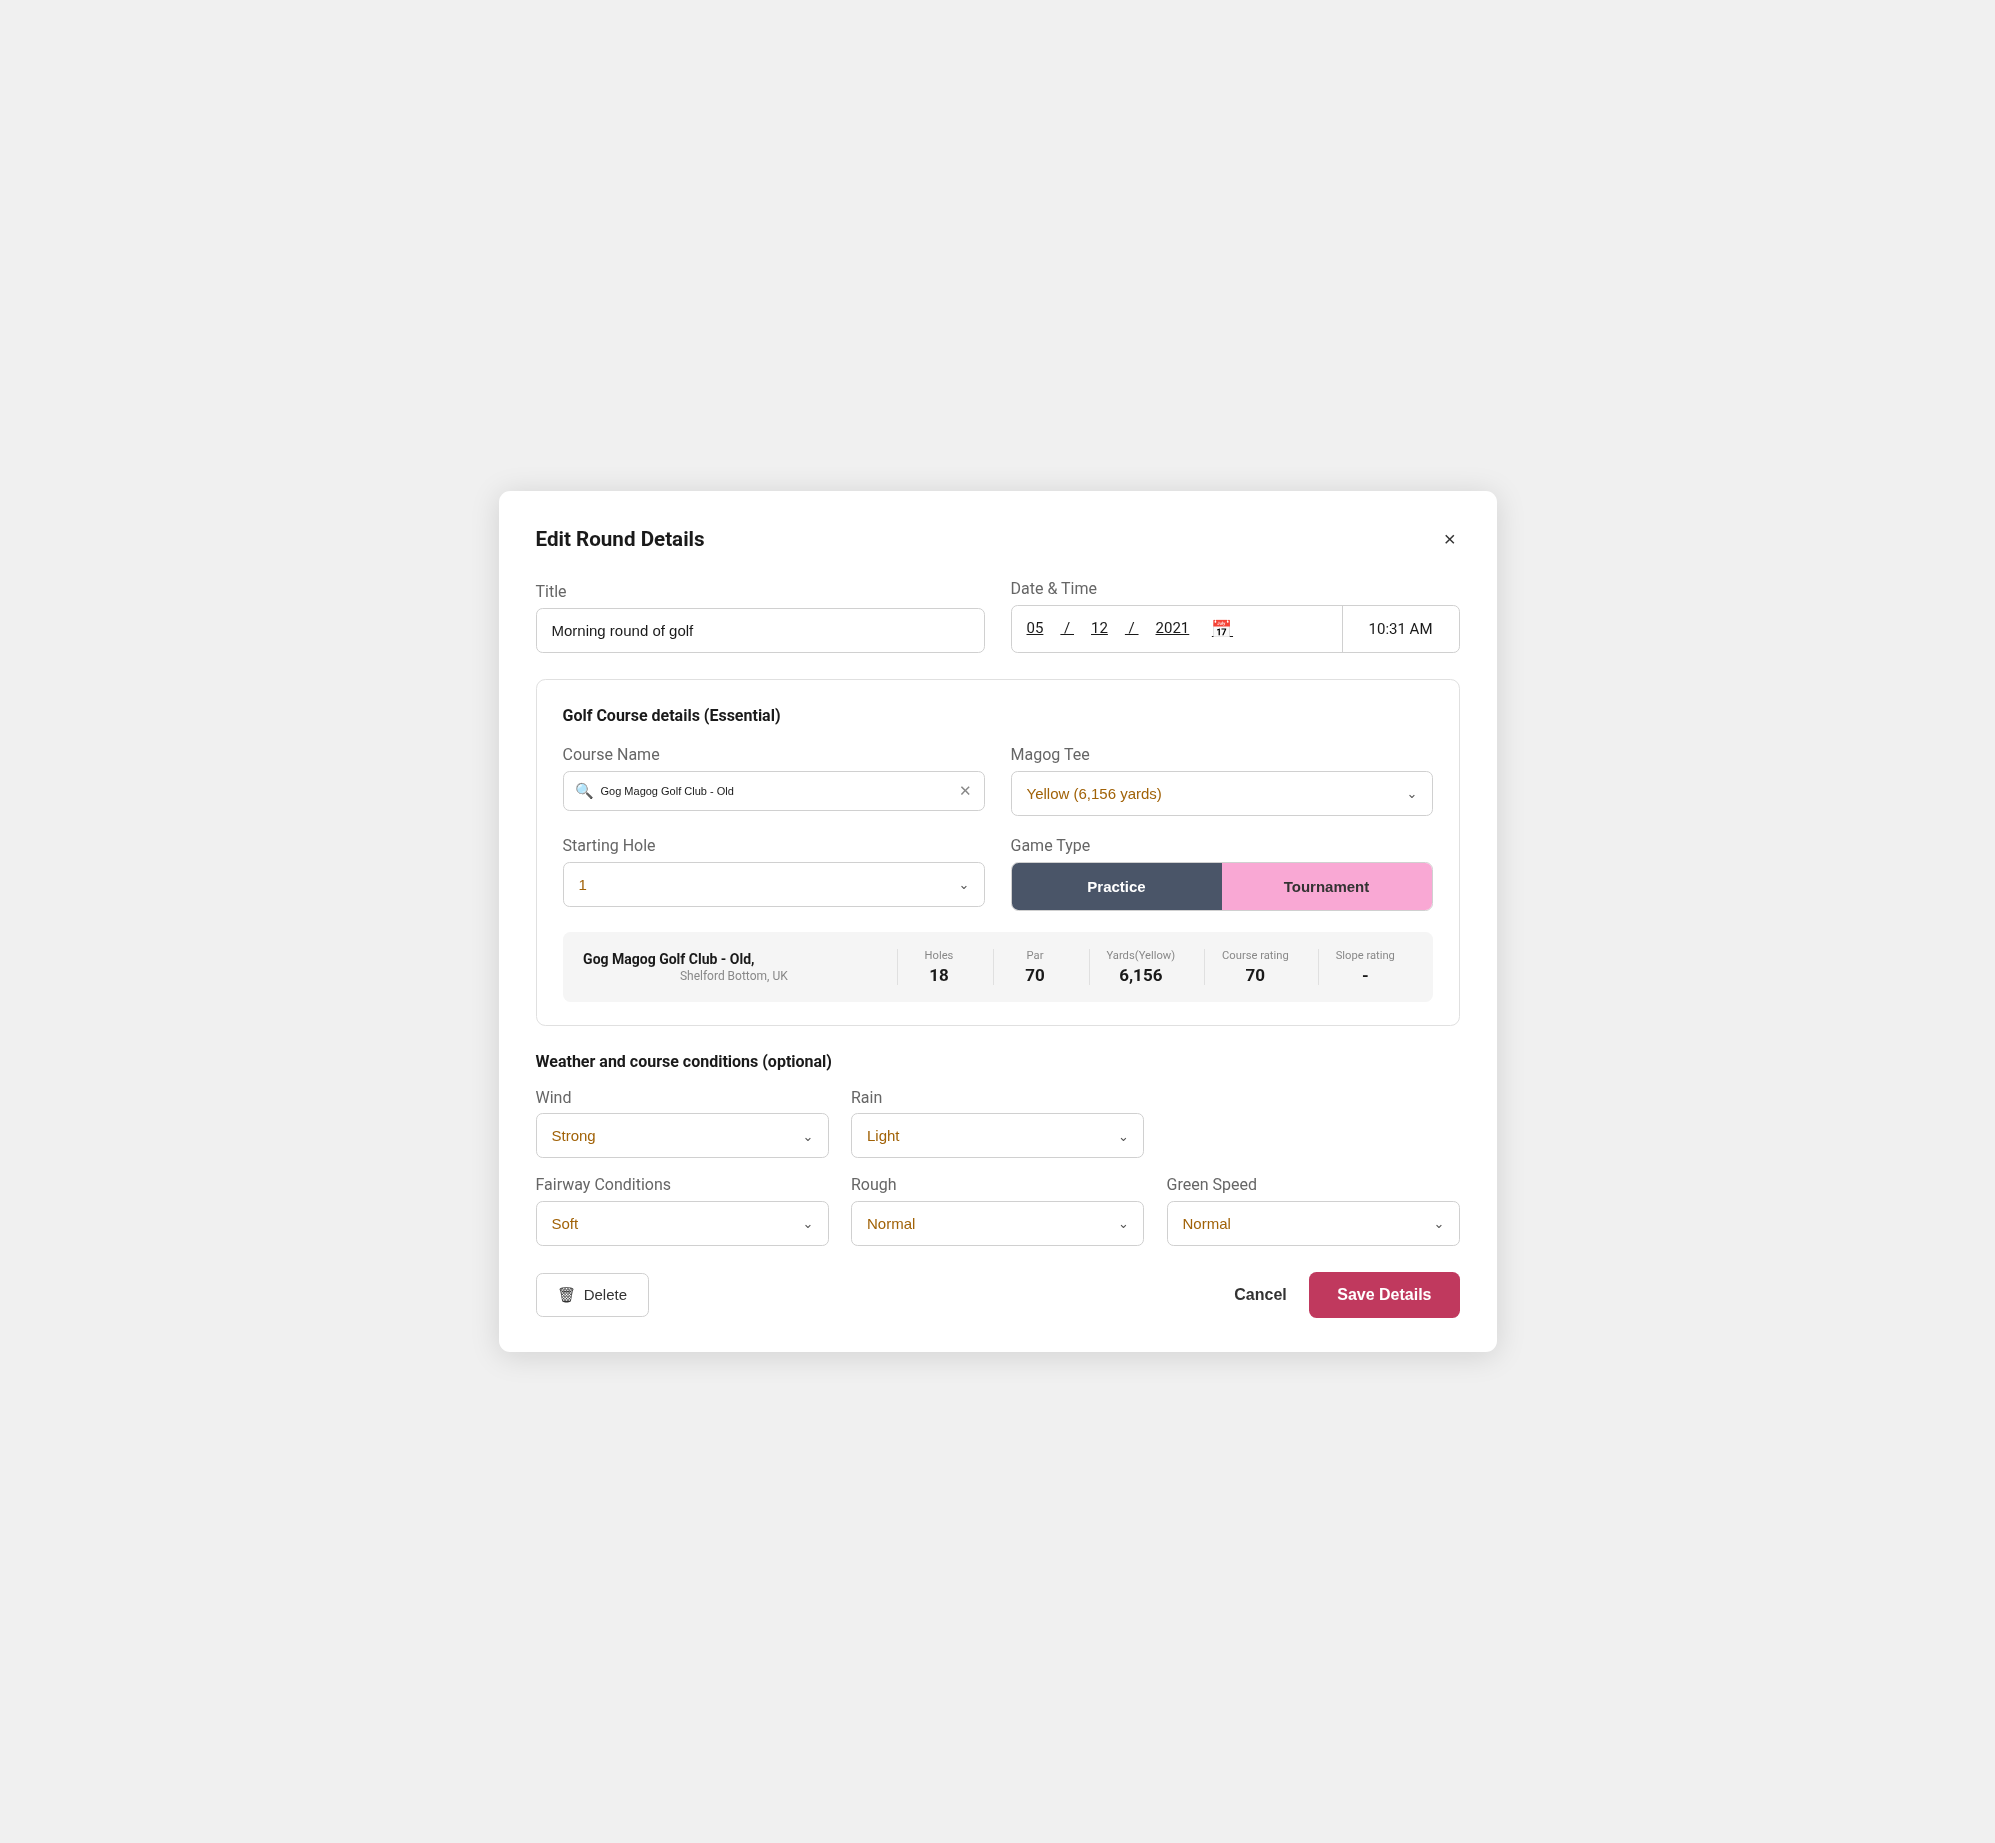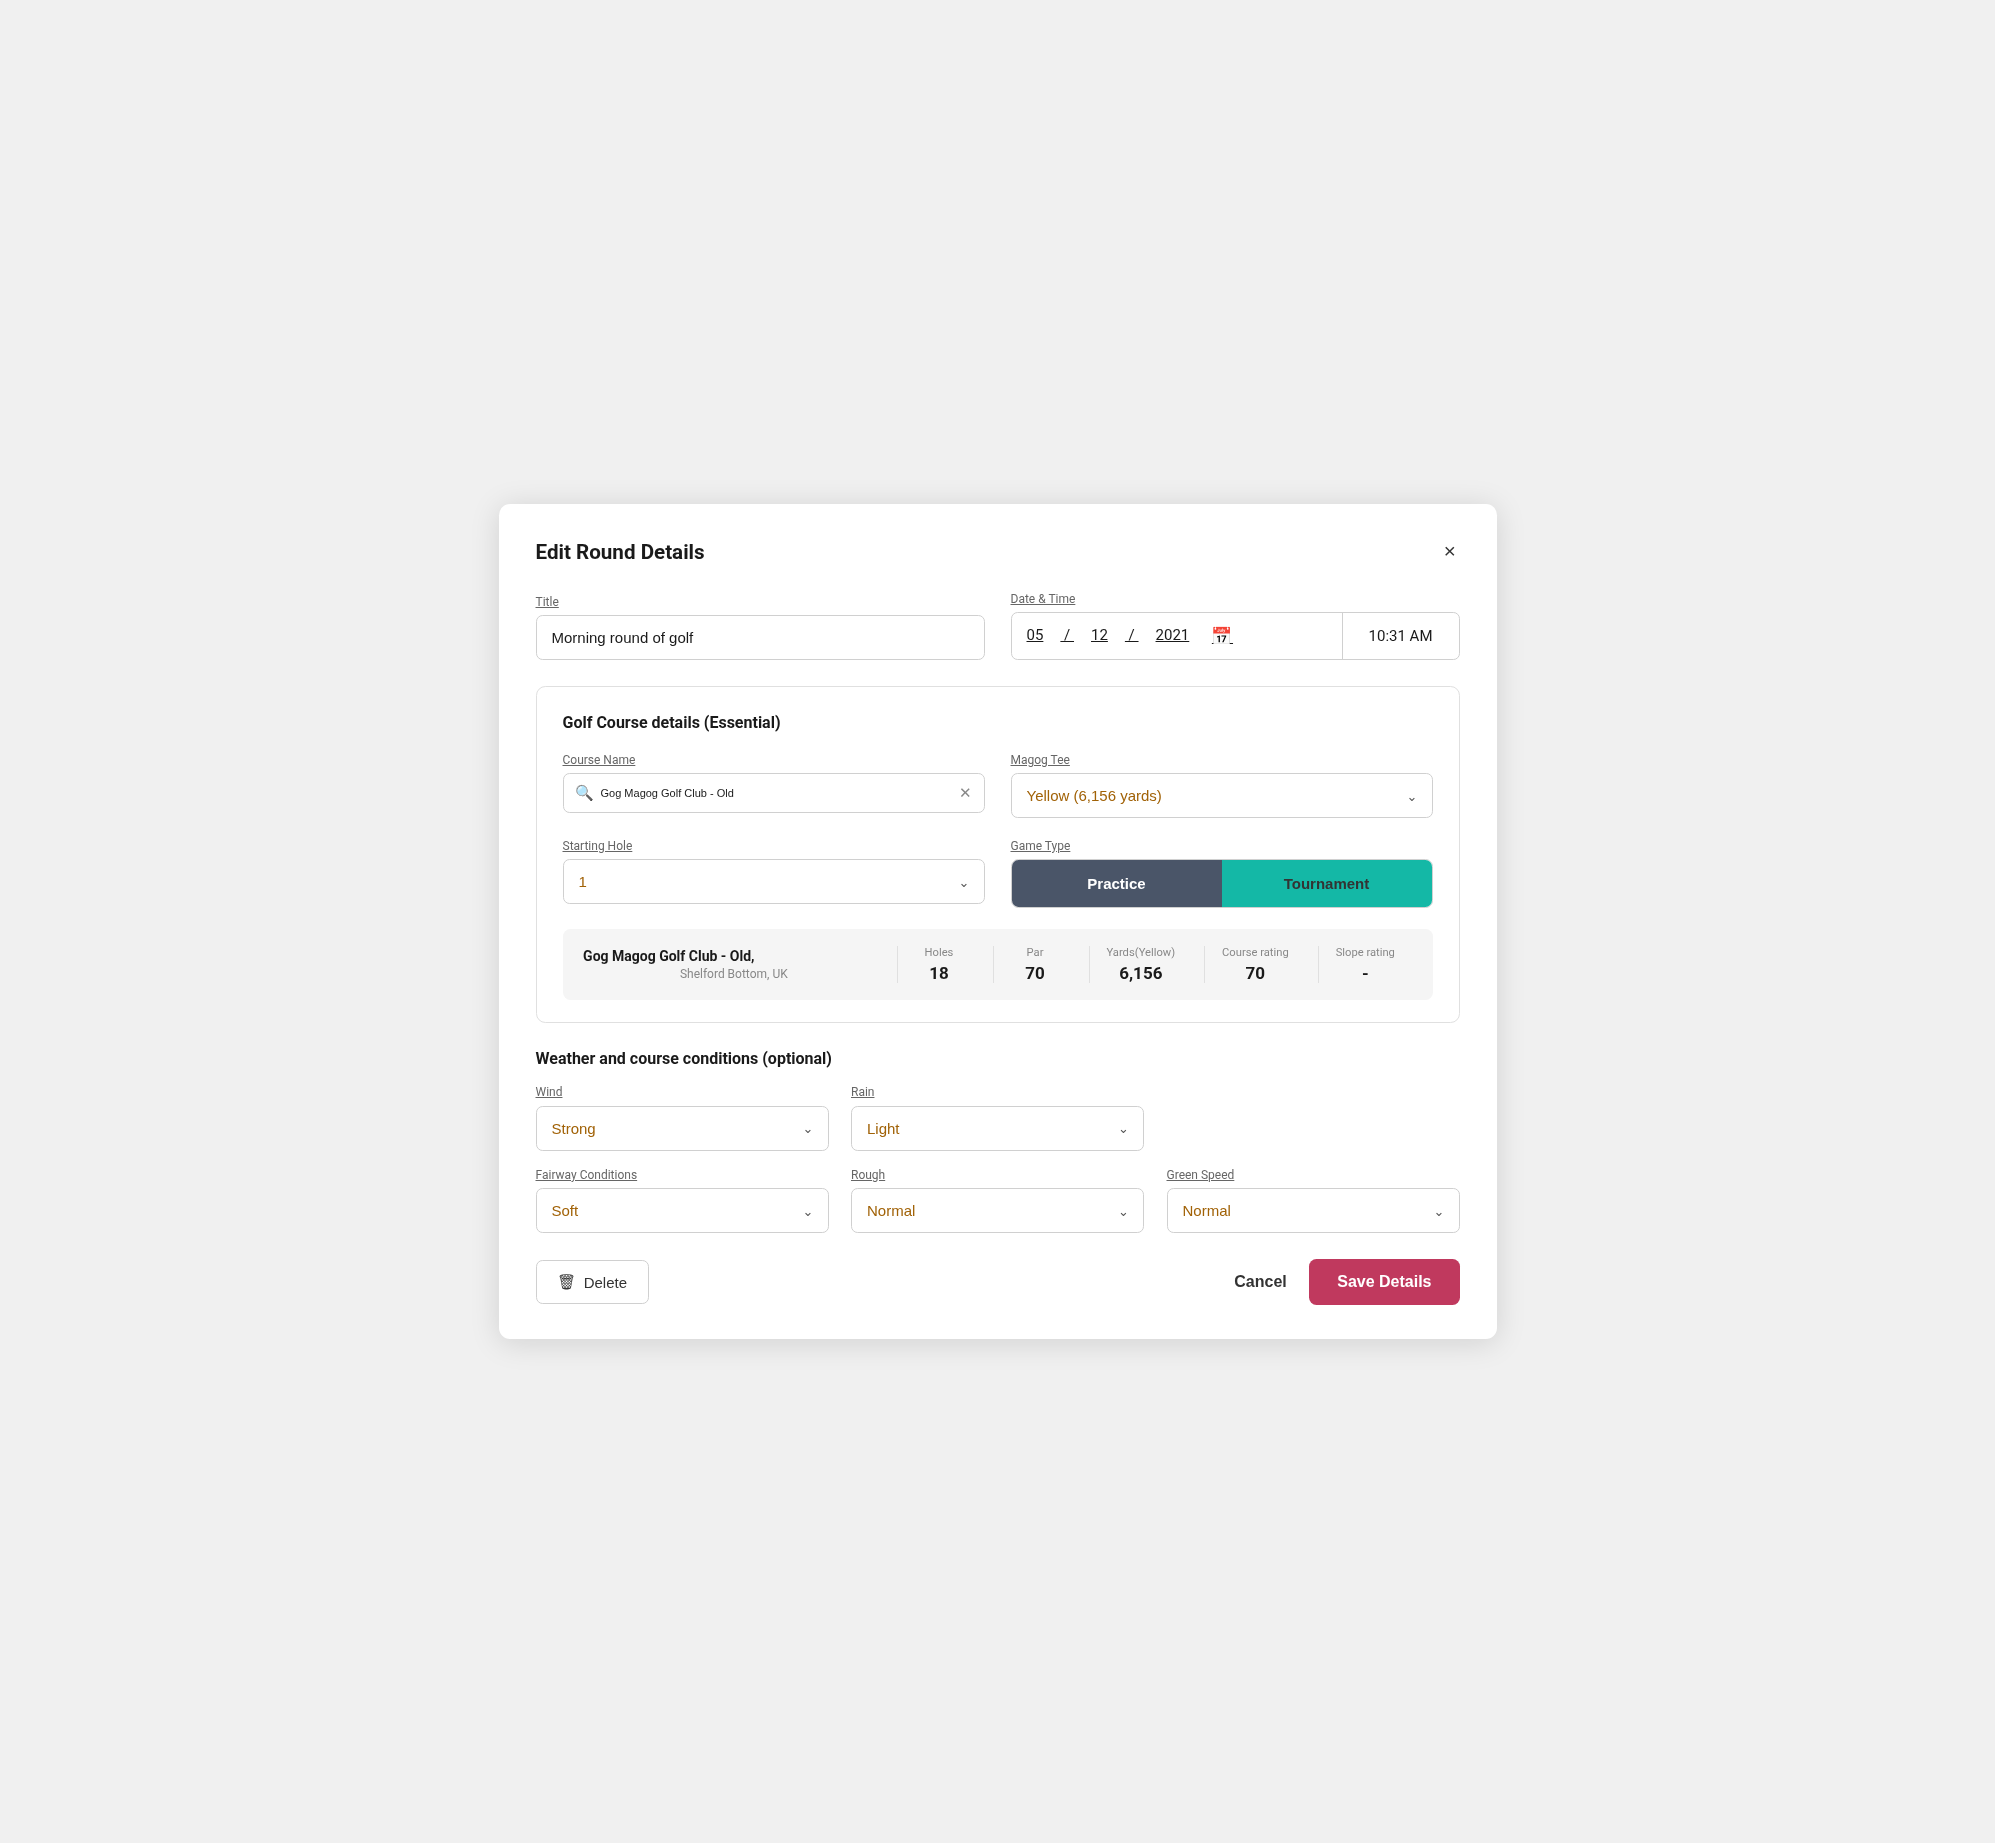--- a/index.html
+++ b/index.html
@@ -49,24 +49,23 @@
       align-items: flex-end;
     }
     .field-group {
       display: flex;
       flex-direction: column;
       gap: 6.6px;
     }
     .field-group.title-field { flex: 1; }
     .field-group.datetime-field { flex: 1; }
     .field-label {
-      font-size: 12px;
+      font-size: 16px;
       color: #666;
       font-weight: 400;
-      text-decoration: underline;
     }
     .text-input {
       border: 1.4px solid #d0d0d0;
       border-radius: 6.6px;
       padding: 13px 15px;
       font-size: 15px;
       color: #1a1a1a;
       outline: none;
       width: 100%;
       background: #fff;
@@ -193,21 +192,21 @@
       font-size: 15px;
       font-weight: 600;
       cursor: pointer;
       transition: background 0.15s;
     }
     .toggle-btn.active {
       background: #4a5568;
       color: #fff;
     }
     .toggle-btn.inactive {
-      background: #14b8a6;
+      background: #f9a8d4;
       color: #333;
     }
     
     .course-info-row {
       background: #f5f5f5;
       border-radius: 7.5px;
       padding: 17px 20.6px;
       display: flex;
       align-items: center;
       gap: 12px;

